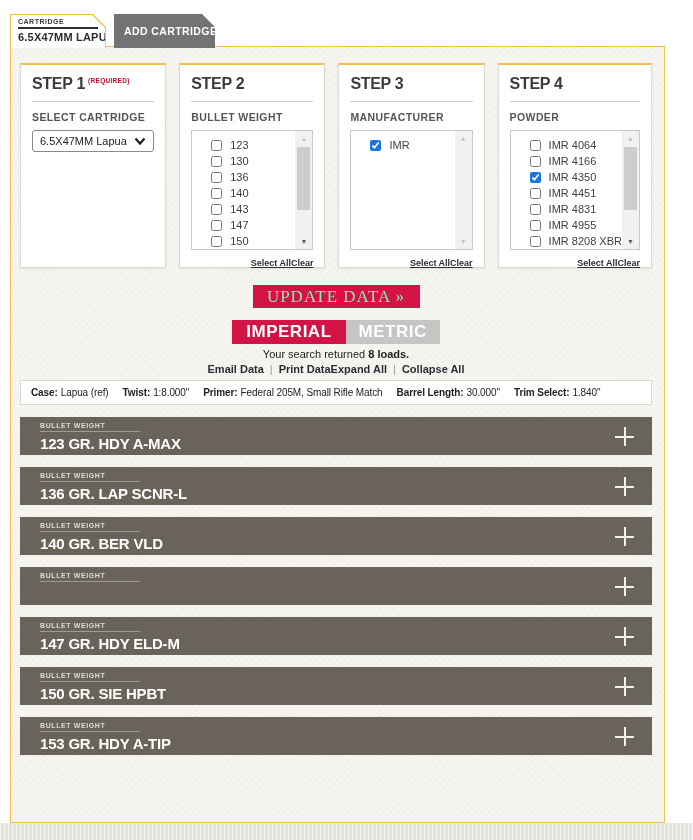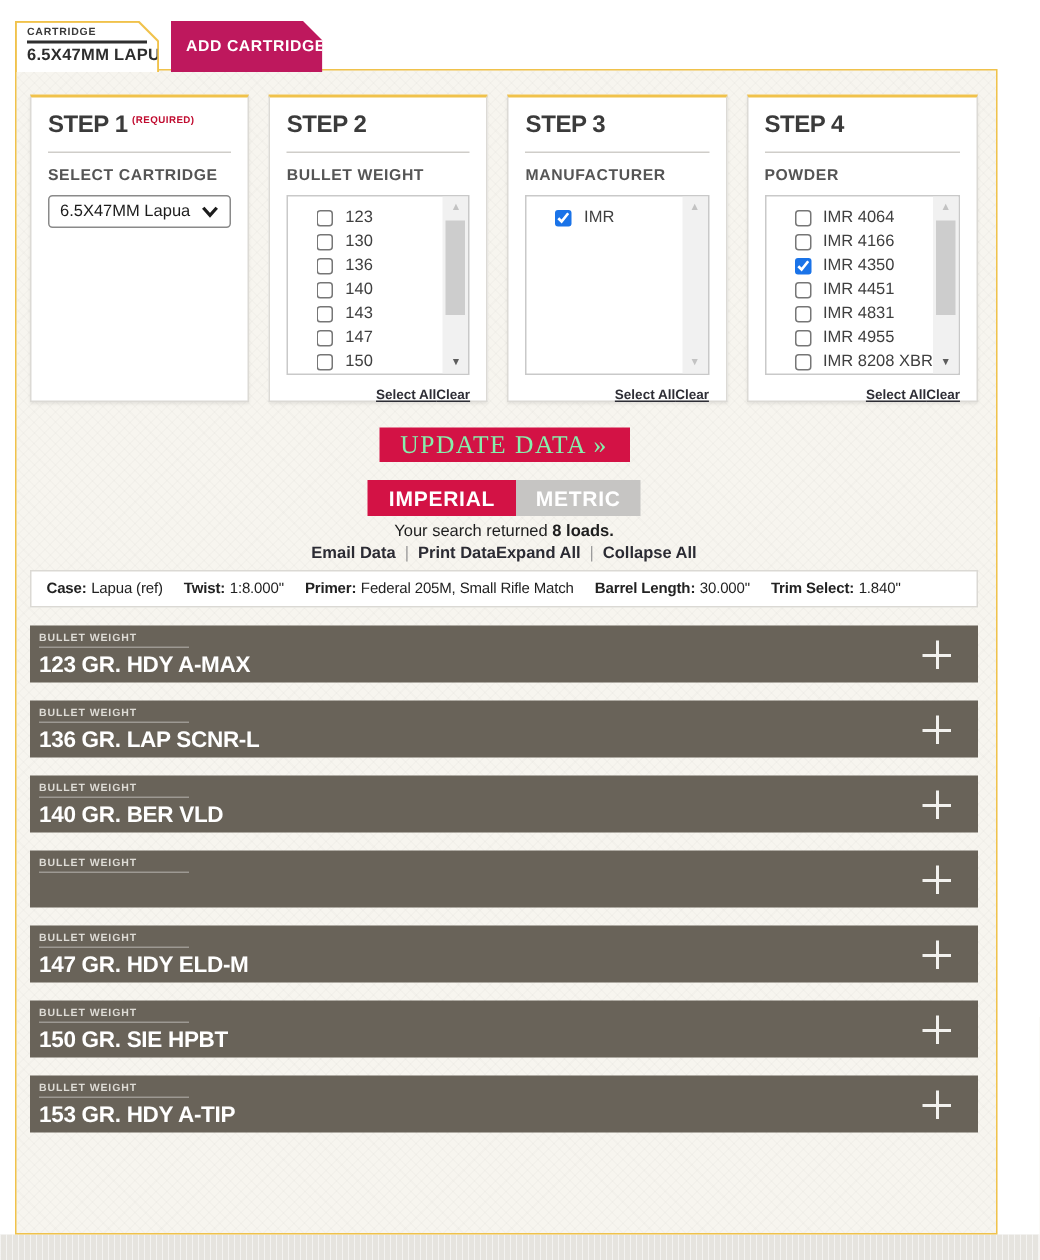--- a/index.html
+++ b/index.html
@@ -17,21 +17,21 @@
     background-image:repeating-linear-gradient(90deg, rgba(255,255,255,.55) 0 1px, transparent 1px 4px);
   }
   
   .tabs-row { position:absolute; top:14px; left:10px; display:flex; gap:8px; height:33px; z-index:3; }
   .tab-clip { clip-path:polygon(0 0, calc(100% - 13px) 0, 100% 13px, 100% 100%, 0 100%); }
   .tab-cartridge { width:96px; background:#f0c24b; padding:1px 1px 0 1px; height:34px; }
   .tab-cartridge-inner { background:#ffffff; height:100%; padding:3px 7px 0 7px; }
   .tab-cart-label { font-size:7px; font-weight:bold; letter-spacing:.5px; color:#3a3a3a;
     border-bottom:2px solid #2f2f2f; padding-bottom:2px; }
   .tab-cart-value { font-size:11px; font-weight:bold; color:#2d2d2d; padding-top:2px; letter-spacing:.2px; white-space:nowrap; }
-  .tab-add { width:101px; background:#be185d; color:#fff; display:flex; align-items:center;
+  .tab-add { width:101px; background:#737373; color:#fff; display:flex; align-items:center;
     padding:0 10px; gap:1px; font-size:10.5px; font-weight:bold; letter-spacing:.4px; height:34px; white-space:nowrap; }
   .tab-add .plus-glyph { font-size:15px; font-weight:400; line-height:1; margin-top:-2px; }
   
   .container {
     position:absolute; top:46px; left:10px; width:655px; height:777px;
     border:1px solid #f0c24b;
     background-color:#f7f5ef;
     background-image:
       repeating-linear-gradient(45deg, rgba(0,0,0,.016) 0 1px, transparent 1px 5px),
       repeating-linear-gradient(-45deg, rgba(0,0,0,.016) 0 1px, transparent 1px 5px);
@@ -67,41 +67,41 @@
   .sb-thumb { position:absolute; top:1px; left:2px; right:2px; height:63px; background:#cdcdcd; }
   .panel-foot { display:flex; justify-content:flex-end; margin-top:8px; }
   .mini-link { font-size:9px; font-weight:bold; color:#2e2e36; text-decoration:underline; cursor:pointer; }
   
   .update-row { text-align:center; margin-top:17px; }
   .update-btn {
     width:167px; height:23px; border:none; background:#d31245; color:#86efac; cursor:pointer;
     font-family:"Liberation Serif", serif; font-weight:normal; font-size:17px; letter-spacing:1px;
   }
   .unit-row { display:flex; justify-content:center; margin-top:12px; }
-  .unit-btn { height:24px; border:none; color:#fff; font-weight:bold; font-size:14px;
+  .unit-btn { height:24px; border:none; color:#fff; font-weight:bold; font-size:17px;
     letter-spacing:.5px; cursor:pointer; font-family:"Liberation Sans", sans-serif; }
   .unit-imperial { background:#d31245; padding:0 14px; }
   .unit-metric { background:#c6c5c3; padding:0 13px; }
   .result-line { text-align:center; margin-top:4px; font-size:11px; color:#1e1e1e; }
   
   .links-row { display:flex; justify-content:center; margin-top:3px; padding:0 2px; }
   .link-group { display:flex; align-items:center; gap:6px; font-size:11px; font-weight:bold; color:#2b2b33; }
   .link-group .sep { color:#9b9b9b; font-weight:normal; }
   .text-link { cursor:pointer; }
   
   .specs-bar {
     margin-top:5px; background:#fff; border:1px solid #dbd9d4;
     padding:6px 10px; display:flex; gap:14px; align-items:center; white-space:nowrap;
   }
   .spec-group { font-size:10px; color:#222; letter-spacing:-.1px; }
   .spec-group b { margin-right:3px; }
   
   .rows-wrap { margin-top:12px; }
   .acc-row {
-    height:38px; background:#696359; margin-bottom:12px; padding:5px 14px 0 6px;
+    height:38px; background:#696359; margin-bottom:12px; padding:5px 14px 0 20px;
     position:relative; cursor:pointer;
   }
   .acc-label { font-size:7px; font-weight:bold; letter-spacing:.6px; color:#dedcd6;
     border-bottom:1px solid rgba(255,255,255,.35); width:100px; padding-bottom:2px; }
   .acc-title { font-size:15px; font-weight:bold; color:#fff; letter-spacing:-.2px; margin-top:3px; white-space:nowrap; }
   .plus-icon { position:absolute; right:18px; top:50%; width:19px; height:19px; margin-top:-9px; }
   .plus-icon::before { content:""; position:absolute; left:0; right:0; top:50%; height:2px; margin-top:-1px; background:#f2f1ee; }
   .plus-icon::after  { content:""; position:absolute; top:0; bottom:0; left:50%; width:2px; margin-left:-1px; background:#f2f1ee; }
 </style>
 </head>

